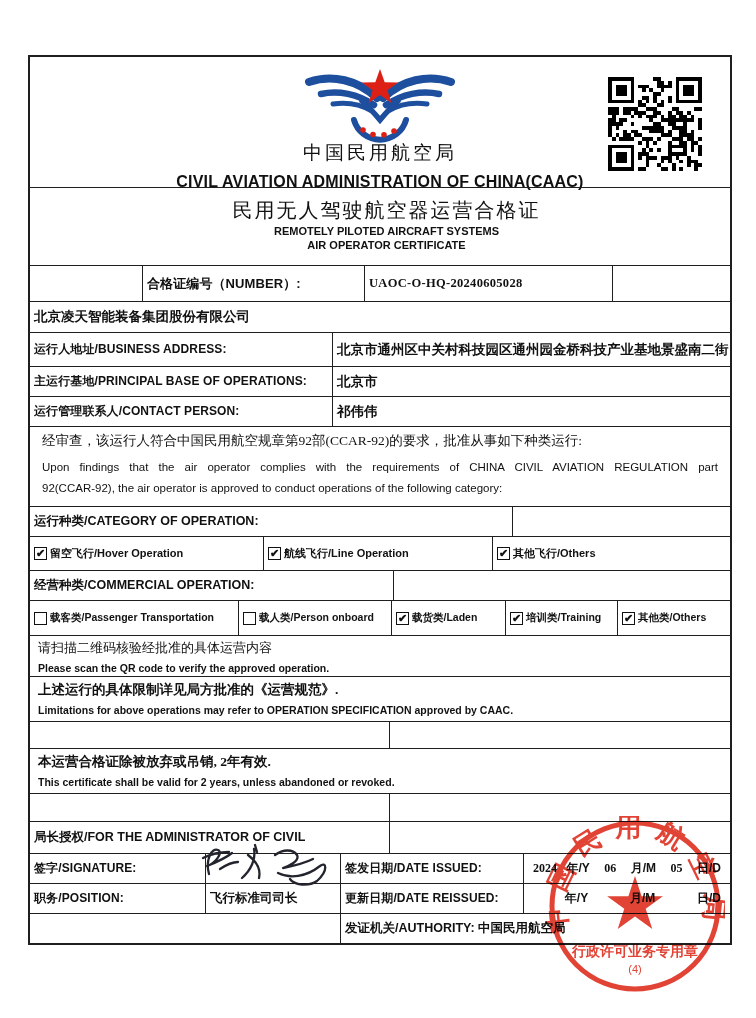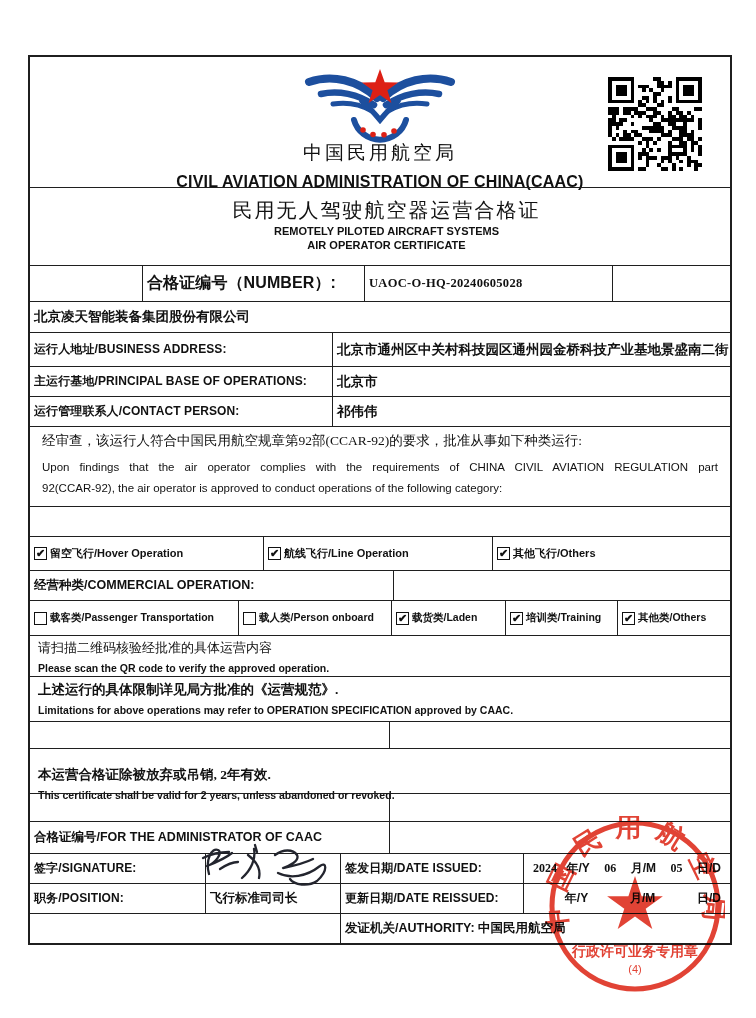--- a/index.html
+++ b/index.html
@@ -18,21 +18,21 @@
   .agency-en{position:absolute;top:116px;left:0;right:0;text-align:center;font-weight:bold;font-size:16px;letter-spacing:0.2px;}
   .qr{position:absolute;left:578px;top:20px;width:94px;height:94px;background:#fff;}
   .qr svg{width:100%;height:100%;}
   
   .r-title{height:78px;display:block;text-align:center;padding-left:13px;}
   .title-cn{margin-top:9px;font-size:20px;letter-spacing:2px;font-family:"Liberation Serif","DejaVu Serif",serif;}
   .title-en{font-weight:bold;font-size:11px;line-height:14px;}
   
   .r-number{height:36px;}
   .r-number .c1{width:112px;}
-  .r-number .c2{width:222px;font-size:16px;}
+  .r-number .c2{width:222px;font-size:13px;}
   .r-number .c3{width:248px;}
   .r-number .c4{flex:1;}
   .numval{font-family:"Liberation Serif","DejaVu Serif",serif;font-weight:bold;font-size:12.5px;letter-spacing:0.3px;}
   
   .info .c-l{width:302px;}
   .info .c-v{flex:1;}
   .r-name{height:31px}.r-addr{height:34px}.r-base{height:30px}.r-contact{height:30px}
   
   .r-approval{height:80px;display:block;padding:5px 12px;box-sizing:border-box;}
   .ap-cn{font-family:"Liberation Serif","DejaVu Serif",serif;font-size:13.5px;margin-bottom:7px;}
@@ -43,21 +43,21 @@
   .r-cat .c-l{width:482px;} .r-cat .c-r{flex:1;}
   .r-comm .c-l{width:363px;} .r-comm .c-r{flex:1;}
   .seclbl{font-weight:bold;font-size:12.5px;}
   .r-cb1{height:34px}.r-cb2{height:35px}
   .cb-cell{font-weight:bold;font-size:11px;white-space:nowrap;}
   .r-cb2 .cb-cell{font-size:10.5px;}
   .cb{width:13px;height:13px;border:1.8px solid #111;display:inline-flex;align-items:center;justify-content:center;font-size:11px;line-height:1;margin-right:3px;flex:none;box-sizing:border-box;}
   
   .r-qrnote{height:41px;display:block;padding:3px 8px;box-sizing:border-box;}
   .r-lim{height:45px;display:block;padding:4px 8px;box-sizing:border-box;}
-  .r-valid{height:45px;display:block;padding:17px 8px;box-sizing:border-box;}
+  .r-valid{height:45px;display:block;padding:4px 8px;box-sizing:border-box;}
   .note-cn{font-family:"Liberation Serif","DejaVu Serif",serif;font-size:13px;}
   .note-cn.b{font-weight:bold;font-size:13.5px;}
   .note-en{font-weight:bold;font-size:10.5px;margin-top:5px;}
   .r-e1{height:27px}.r-e2{height:28px}
   .half-l{width:359px;} .half-r{flex:1;}
   
   .r-admin{height:32px;}
   .r-sig{height:30px;} .r-pos{height:30px;} .r-auth{height:30px;}
   .sigc1{width:175px;} .sigc2{width:135px;} .sigc3{width:183px;} .sigc4{flex:1;}
   .datecell{display:flex;align-items:center;justify-content:space-between;font-weight:bold;font-size:12px;padding:0 9px;}
@@ -362,20 +362,21 @@
 
   <div class="row r-approval">
     <div class="ap-cn">经审查，该运行人符合中国民用航空规章第92部(CCAR-92)的要求，批准从事如下种类运行:</div>
     <div class="ap-en">
       <div class="j">Upon findings that the air operator complies with the requirements of CHINA CIVIL AVIATION REGULATION part</div>
       <div>92(CCAR-92), the air operator is approved to conduct operations of the following category:</div>
     </div>
   </div>
 
   <div class="row r-cat">
+    <div class="cell c-l seclbl">运行种类/CATEGORY OF OPERATION:</div>
     <div class="cell c-r"></div>
   </div>
   <div class="row r-cb1">
     <div class="cell cb-cell" style="width:233px">
       <span class="cb">✔</span>
       <span>留空飞行/Hover Operation</span>
     </div>
     <div class="cell cb-cell" style="width:229px">
       <span class="cb">✔</span>
       <span>航线飞行/Line Operation</span>
@@ -432,21 +433,21 @@
     <div class="note-cn b">本运营合格证除被放弃或吊销, 2年有效.</div>
     <div class="note-en">This certificate shall be valid for 2 years, unless abandoned or revoked.</div>
   </div>
 
   <div class="row r-e2">
     <div class="cell half-l"></div>
     <div class="cell half-r"></div>
   </div>
 
   <div class="row r-admin">
-    <div class="cell half-l seclbl">合格证编号/FOR THE ADMINISTRATOR OF CAAC</div>
+    <div class="cell half-l seclbl">局长授权/FOR THE ADMINISTRATOR OF CIVIL</div>
     <div class="cell half-r"></div>
   </div>
 
   <div class="row r-sig">
     <div class="cell sigc1 lbl">签字/SIGNATURE:</div>
     <div class="cell sigc2"></div>
     <div class="cell sigc3 lbl">签发日期/DATE ISSUED:</div>
     <div class="cell sigc4 datecell">
       <span class="dv">2024</span>
       <span>年/Y</span>

